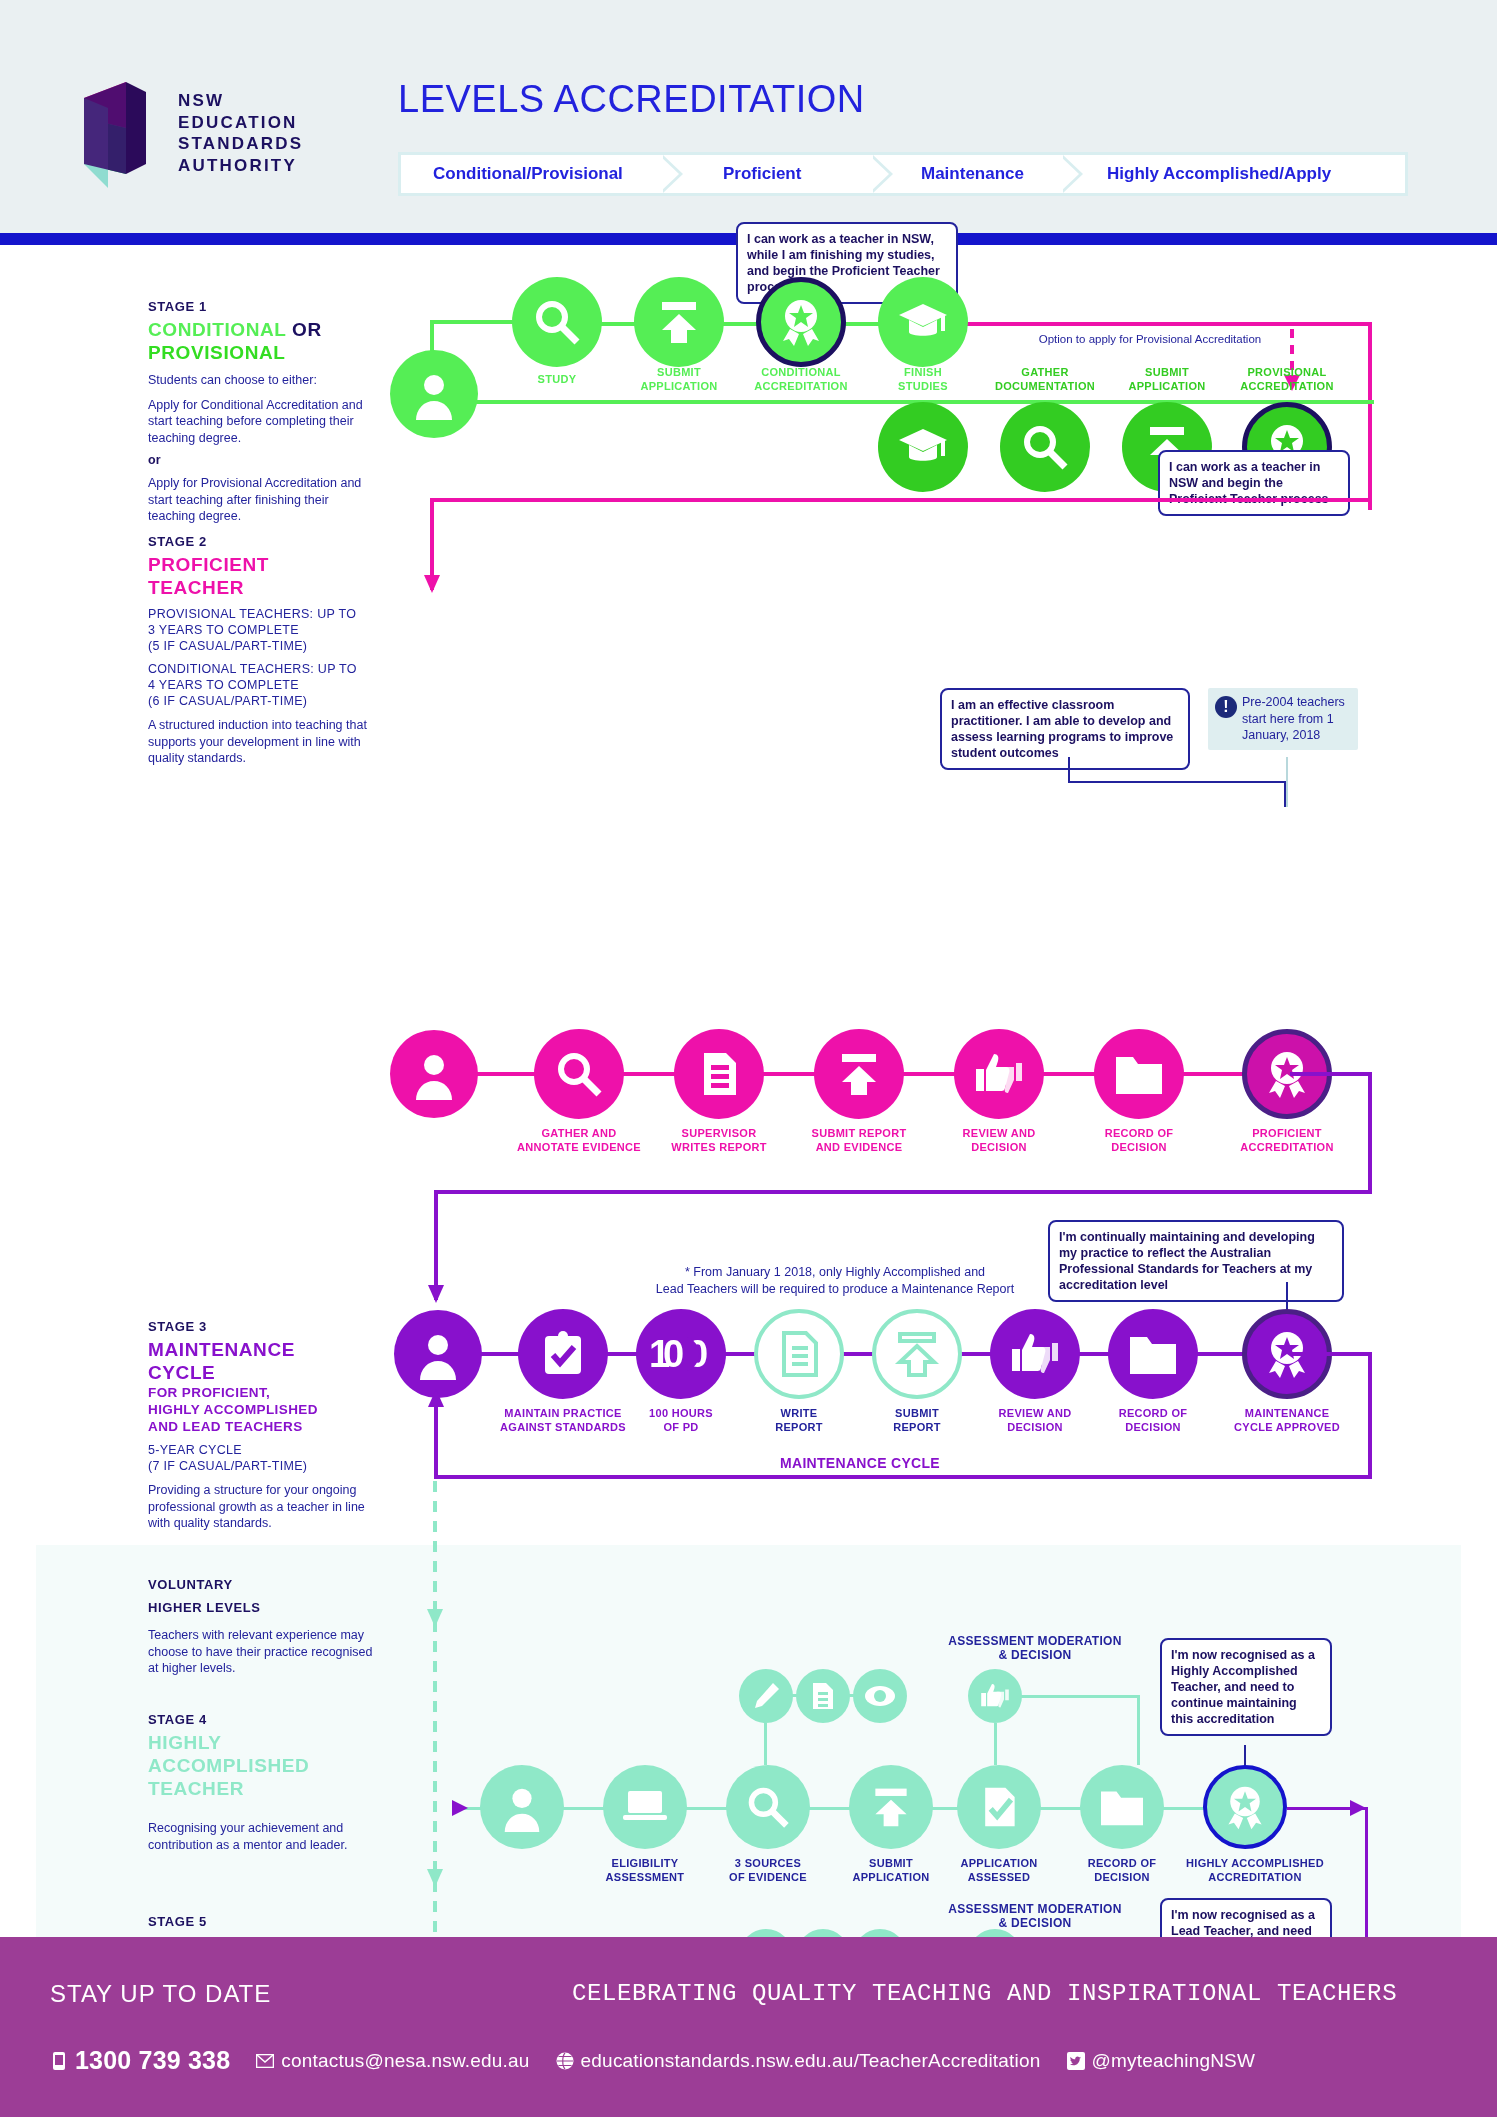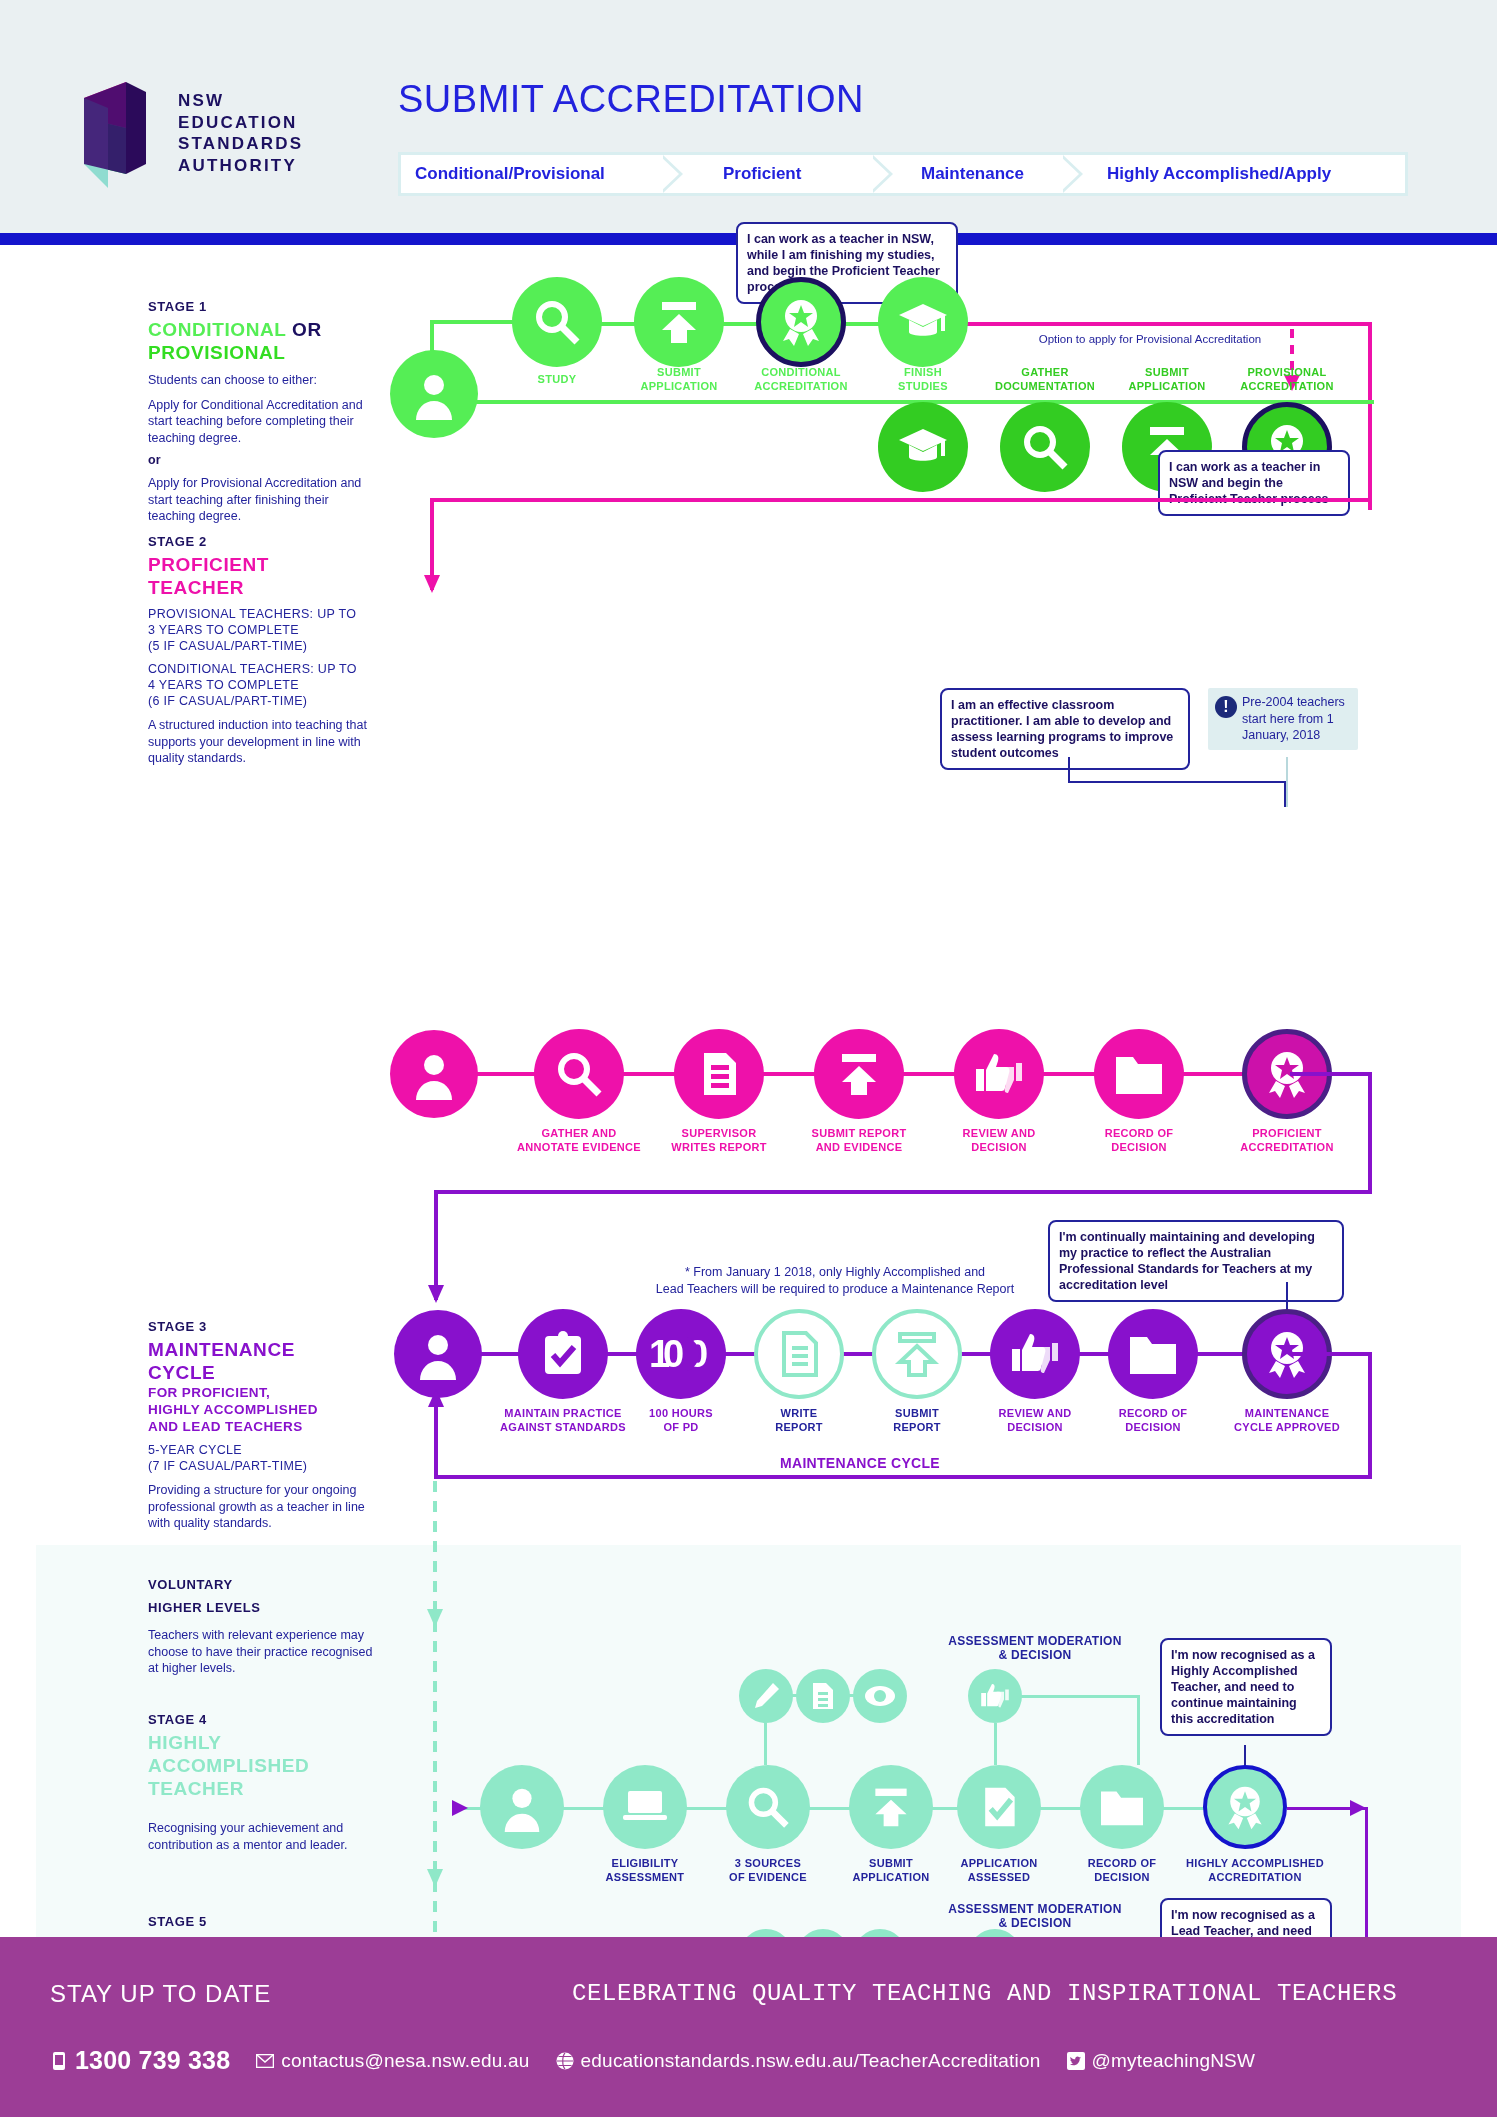--- a/index.html
+++ b/index.html
@@ -27,21 +27,21 @@
     font-family: "Liberation Sans Narrow", "Liberation Sans", sans-serif;
   }
   .chev-bar {
     position: absolute; left: 398px; top: 152px; width: 1010px; height: 44px;
     background: #ffffff; border: 3px solid #d9eef0; display: flex;
   }
   .chev {
     position: relative; height: 38px; display: flex; align-items: center;
     color: #2222dd; font-weight: bold; font-size: 17px;
     font-family: "Liberation Sans Narrow", "Liberation Sans", sans-serif;
-    padding-left: 14px;
+    padding-left: 32px;
   }
   .chev::after {
     content: ""; position: absolute; right: -20px; top: 0;
     width: 0; height: 0; border-top: 19px solid transparent;
     border-bottom: 19px solid transparent; border-left: 20px solid #d9eef0; z-index:2;
   }
   .chev::before {
     content: ""; position: absolute; right: -16px; top: 0;
     width: 0; height: 0; border-top: 19px solid transparent;
     border-bottom: 19px solid transparent; border-left: 20px solid #ffffff; z-index:3;
@@ -110,21 +110,21 @@
       <polygon points="16,20 58,4 58,96 16,86" fill="#3b0d6e" opacity="0.88"></polygon>
       <polygon points="58,4 78,14 78,86 58,96" fill="#2b0a5a"></polygon>
     </svg>
   </div>
   <div class="logo-text">
     <div>NSW</div>
     <div>EDUCATION</div>
     <div>STANDARDS</div>
     <div>AUTHORITY</div>
   </div>
-  <div class="page-title">SUBMIT ACCREDITATION</div>
+  <div class="page-title">LEVELS ACCREDITATION</div>
   <div class="chev-bar">
     <div class="chev chev-0">Conditional/Provisional</div>
     <div class="chev chev-1">Proficient</div>
     <div class="chev chev-2">Maintenance</div>
     <div class="chev chev-3">Highly Accomplished/Apply</div>
   </div>
 </div>
 <div class="blue-rule"></div>
 
 <div class="canvas">

